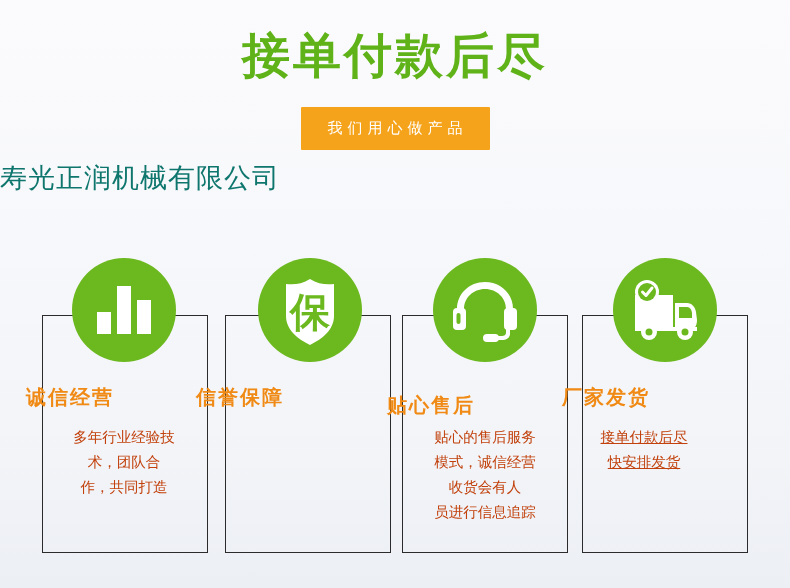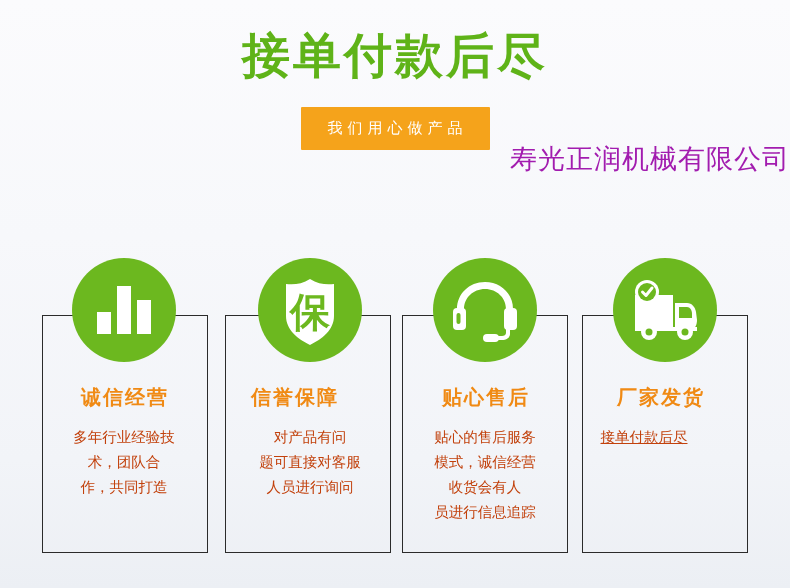--- a/index.html
+++ b/index.html
@@ -47,27 +47,27 @@
     font-size: 15px;
     line-height: 27px;
     height: 27px;
     padding: 8px 22px;
     letter-spacing: 5px;
     text-indent: 5px;
     border-radius: 1px;
   }
   .company {
     position: absolute;
-    top: 140px;
-    left: 0;
-    width: 790px;
-    text-align: right;
+    top: 159px;
+    left: 0;
+    width: 790px;
+    text-align: left;
     font-size: 27px;
     line-height: 38px;
-    color: #a21caf;
+    color: #0f766e;
     letter-spacing: 1px;
     white-space: nowrap;
   }
 
   
   .cards {
     position: absolute;
     top: 258px;
     left: 0;
     width: 790px;
@@ -99,33 +99,32 @@
   .circle.c0 { left: 72px; }
   .circle.c1 { left: 258px; }
   .circle.c2 { left: 433px; }
   .circle.c3 { left: 613px; }
   .circle svg { display: block; width: 104px; height: 104px; }
 
   .card-title {
     position: absolute;
     top: 125px;
     width: 200px;
-    text-align: center;
     font-size: 20px;
     line-height: 28px;
     font-weight: bold;
     color: #f08a14;
     letter-spacing: 2px;
     text-indent: 2px;
     z-index: 4;
     white-space: nowrap;
   }
   .card-title.c0 { left: 24px; }
   .card-title.c1 { left: 194px; }
-  .card-title.c2 { left: 385px; }
+  .card-title.c2 { left: 385px; margin-top: 8px; }
   .card-title.c3 { left: 560px; }
 
   .card-body {
     position: absolute;
     top: 167px;
     width: 200px;
     text-align: center;
     font-size: 14.5px;
     line-height: 25px;
     color: #c2410c;
@@ -202,29 +201,25 @@
     <div class="card-title c0">诚信经营</div>
     <div class="card-title c1">信誉保障</div>
     <div class="card-title c2">贴心售后</div>
     <div class="card-title c3">厂家发货</div>
 
     <div class="card-body c0">
         <span class="ln">多年行业经验技</span>
         <span class="ln">术，团队合</span>
         <span class="ln">作，共同打造</span>
       </div>
-    <div class="card-body c1">
-        <span class="ln">对产品有问</span>
-        <span class="ln">题可直接对客服</span>
-        <span class="ln">人员进行询问</span>
-      </div>
     <div class="card-body c2">
         <span class="ln">贴心的售后服务</span>
         <span class="ln">模式，诚信经营</span>
         <span class="ln">收货会有人</span>
         <span class="ln">员进行信息追踪</span>
       </div>
     <div class="card-body c3">
         <span class="ln">接单付款后尽</span>
+        <span class="ln">快安排发货</span>
       </div>
 
   </div>
 </div>
 
 </body></html>

